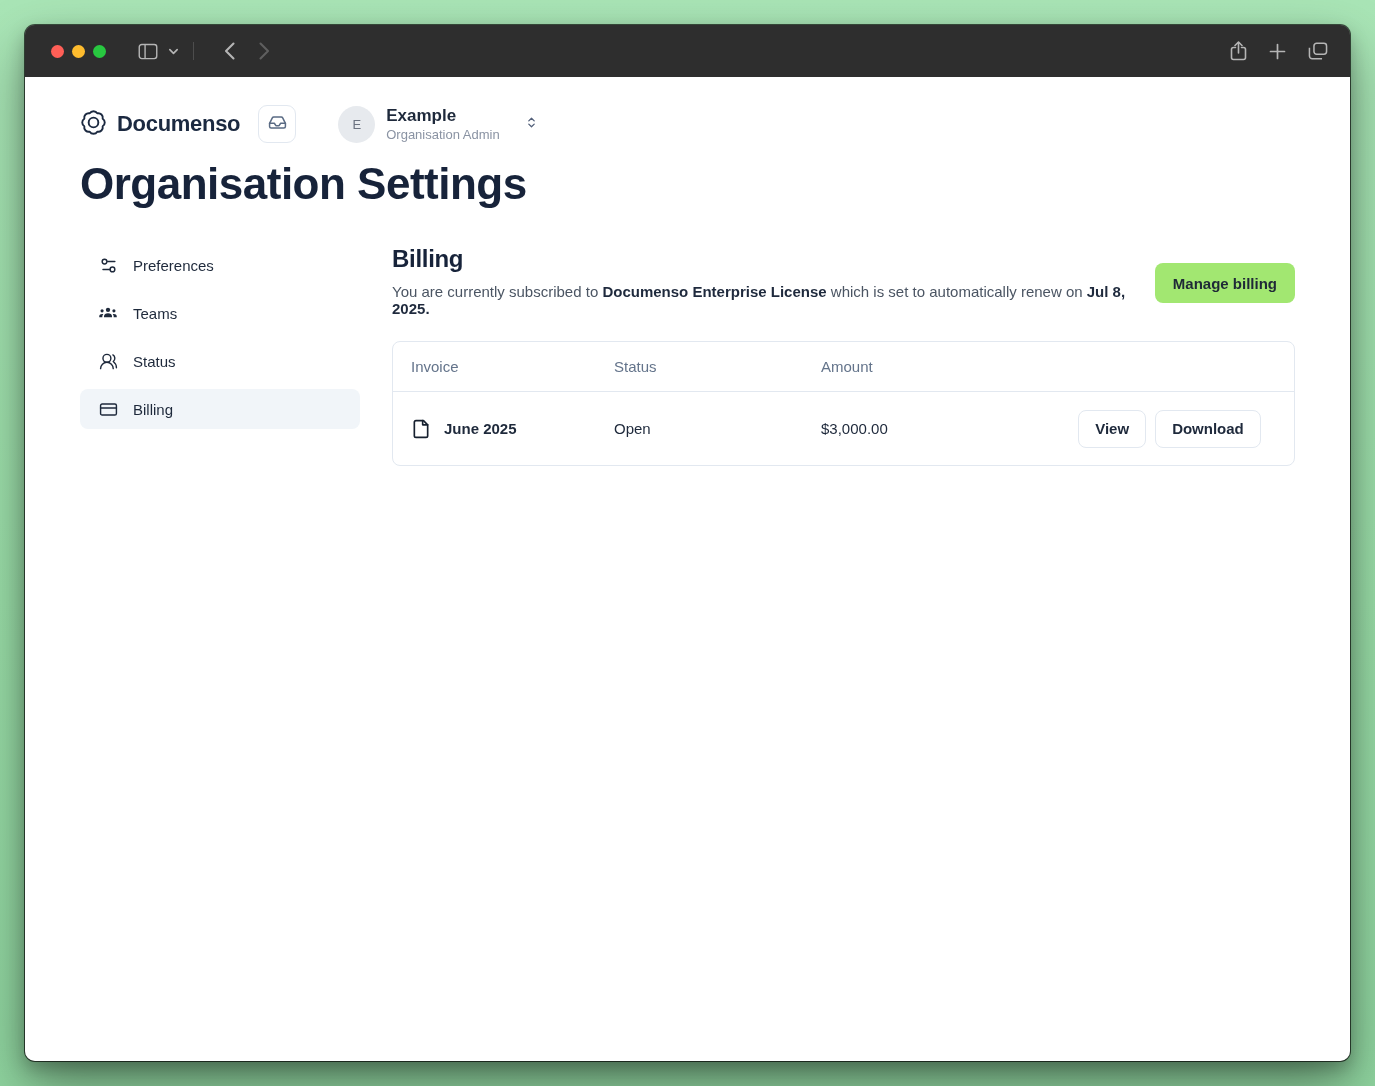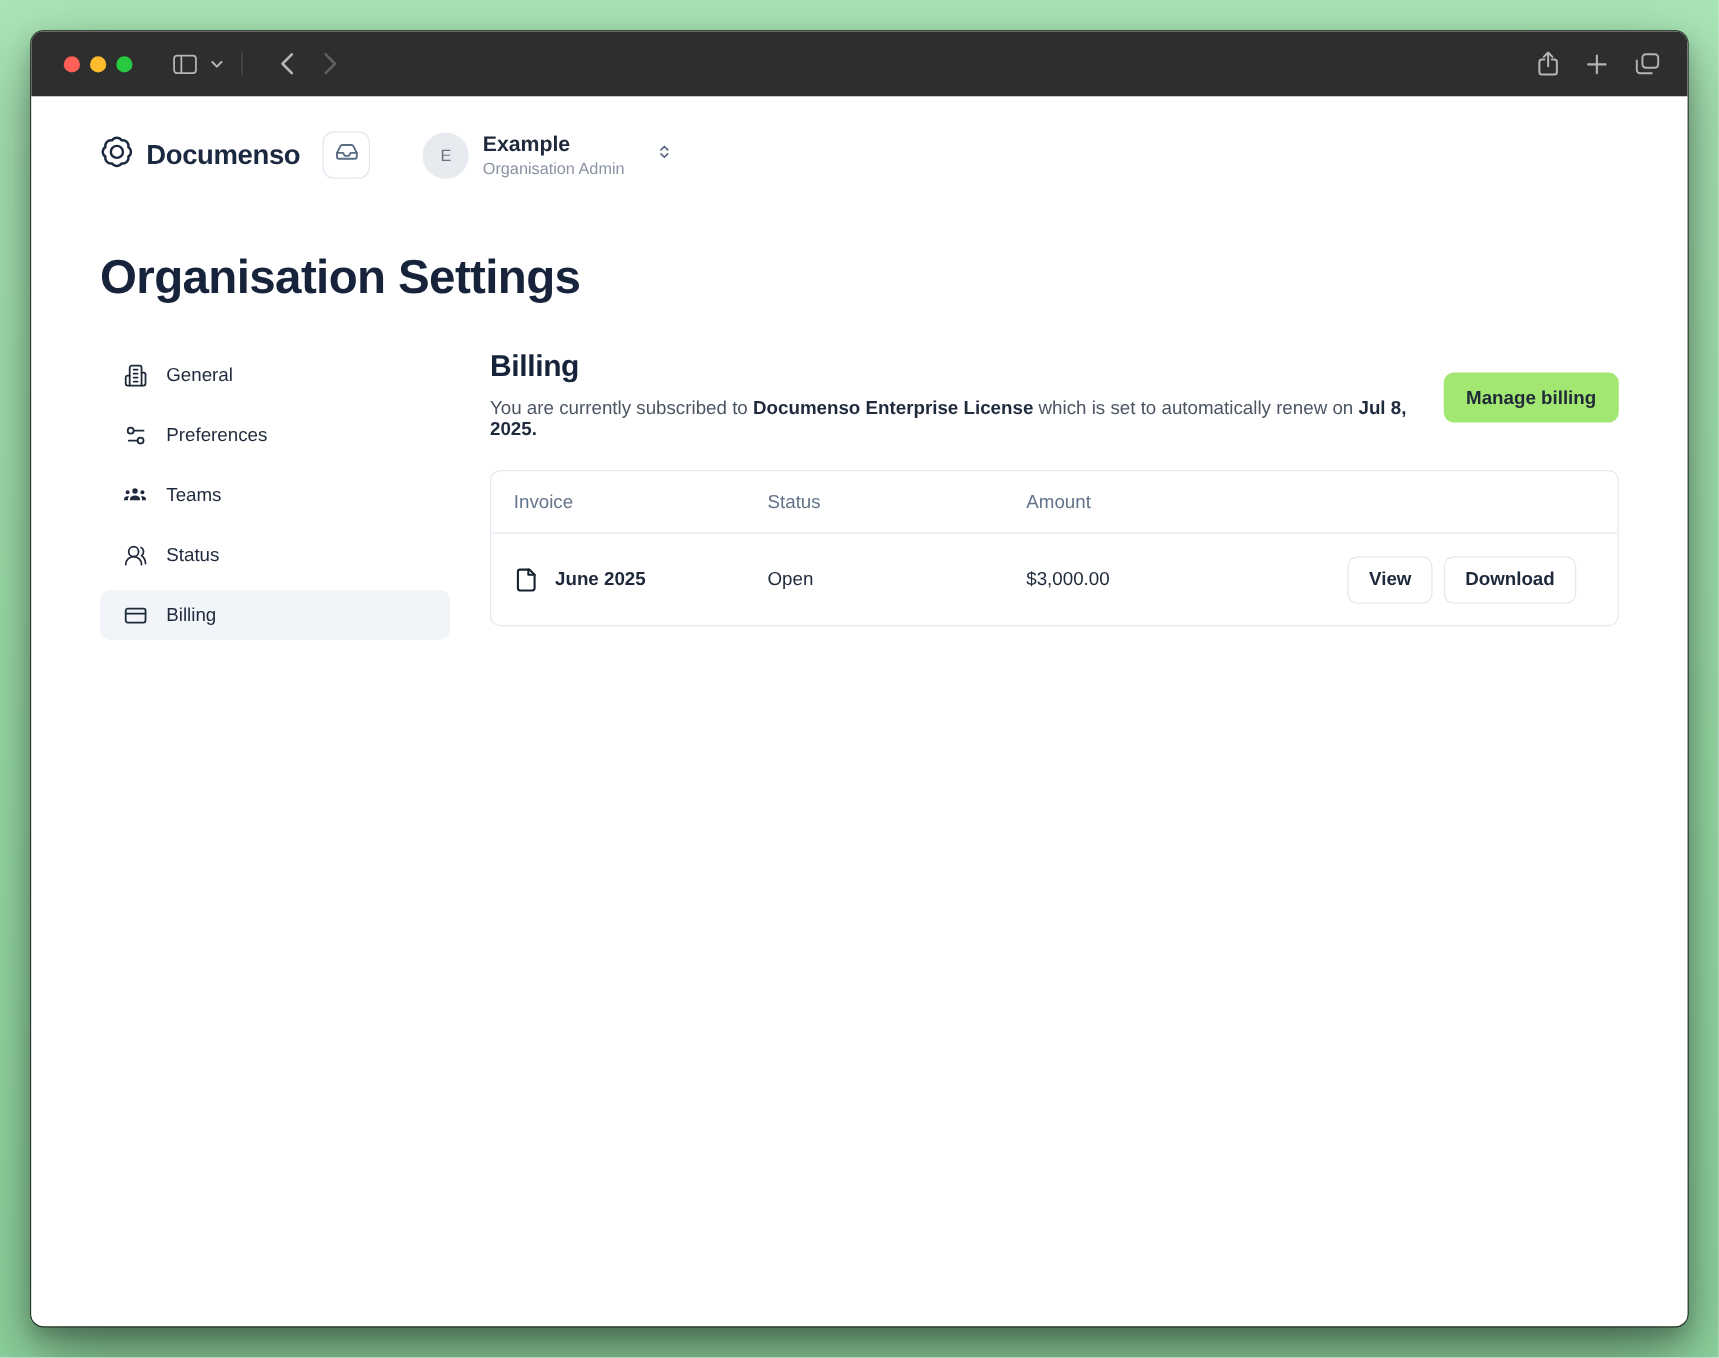--- a/index.html
+++ b/index.html
@@ -6,21 +6,21 @@
   html,body { width:1375px; height:1086px; overflow:hidden; }
   body {
     font-family:"Liberation Sans","DejaVu Sans",sans-serif;
     background:linear-gradient(180deg,#a9e5b6 0%,#9adea8 55%,#8fd49f 100%);
     position:relative;
   }
 
   
   .window {
     position:absolute; left:25px; top:25px; width:1325px; height:1036px;
-    border-radius:10px; background:#e5e5e5;
+    border-radius:10px; background:#737373;
     box-shadow:0 0 0 1px rgba(0,0,0,.65), 0 25px 55px rgba(0,0,0,.38), 0 8px 18px rgba(0,0,0,.25);
     overflow:hidden;
   }
   .titlebar {
     height:52px; background:#2e2e2e; display:flex; align-items:center;
     padding:0 20px; position:relative;
   }
   .traffic { display:flex; gap:8px; margin-left:6px; }
   .light { width:13px; height:13px; border-radius:50%; }
   .light.red { background:#ff5f57; }
@@ -61,21 +61,21 @@
   .avatar {
     width:37px; height:37px; border-radius:50%; background:#e7eaee; color:#6b7280;
     display:flex; align-items:center; justify-content:center; font-size:13px; font-weight:500;
   }
   .user-text { line-height:1.2; }
   .user-name { font-size:17px; font-weight:700; color:#1e293b; }
   .user-role { font-size:13px; color:#8a93a3; margin-top:1px; }
   .user-caret { color:#53607a; margin-left:14px; }
 
   .page-title {
-    padding:0 55px; margin-top:42px; font-size:38px; font-weight:700; letter-spacing:-.5px; color:#17233a;
+    padding:0 55px; font-size:44px; font-weight:700; letter-spacing:-.5px; color:#17233a;
   }
 
   .page-body { display:flex; padding:0 55px; margin-top:36px; gap:32px; }
 
   
   .settings-nav { width:280px; flex:none; display:flex; flex-direction:column; gap:8px; }
   .nav-item {
     display:flex; align-items:center; gap:15px; height:40px; padding:0 18px; border-radius:8px;
     color:#1e293b; font-size:15px; font-weight:500; cursor:default;
   }
@@ -203,34 +203,20 @@
             </svg>
         </span>
       </div>
     </div>
 
     <h1 class="page-title">Organisation Settings</h1>
 
     <div class="page-body">
 
       <nav class="settings-nav">
-        <div class="nav-item">
-          <span class="nicon">
-            <svg width="19" height="19" viewBox="0 0 24 24" fill="none" stroke="currentColor" stroke-width="1.8" stroke-linecap="round" stroke-linejoin="round">
-              <path d="M6 22V4a2 2 0 0 1 2-2h8a2 2 0 0 1 2 2v18Z"></path>
-                <path d="M6 12H4a2 2 0 0 0-2 2v6a2 2 0 0 0 2 2h2"></path>
-                <path d="M18 9h2a2 2 0 0 1 2 2v9a2 2 0 0 1-2 2h-2"></path>
-                <path d="M10 6h4"></path>
-                <path d="M10 10h4"></path>
-                <path d="M10 14h4"></path>
-                <path d="M10 18h4"></path>
-            </svg>
-          </span>
-          <span>General</span>
-        </div>
         <div class="nav-item">
           <span class="nicon">
             <svg width="19" height="19" viewBox="0 0 24 24" fill="none" stroke="currentColor" stroke-width="1.8" stroke-linecap="round" stroke-linejoin="round">
               <path d="M20 7h-9"></path>
                 <path d="M14 17H5"></path>
                 <circle cx="17" cy="17" r="3"></circle>
                 <circle cx="7" cy="7" r="3"></circle>
             </svg>
           </span>
           <span>Preferences</span>

